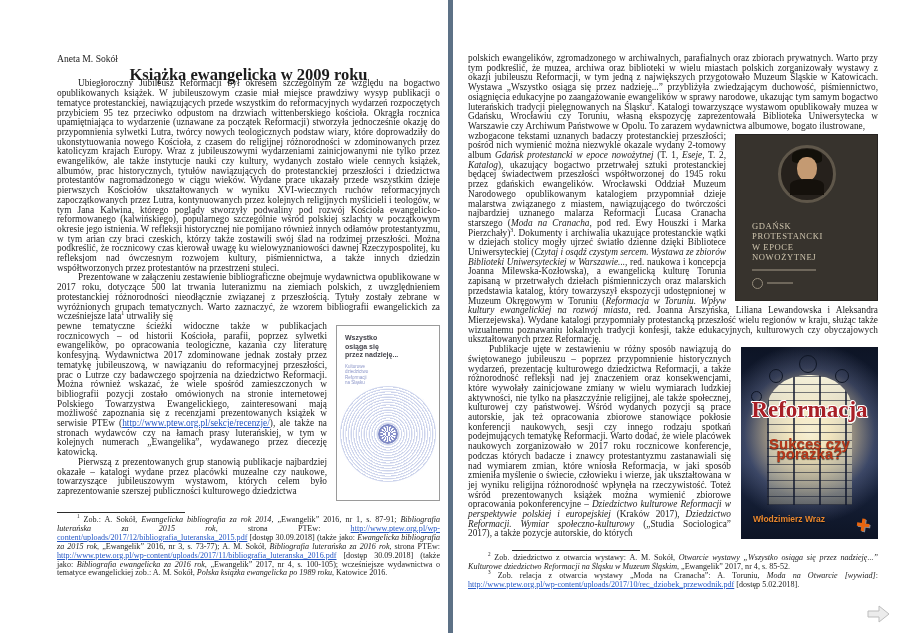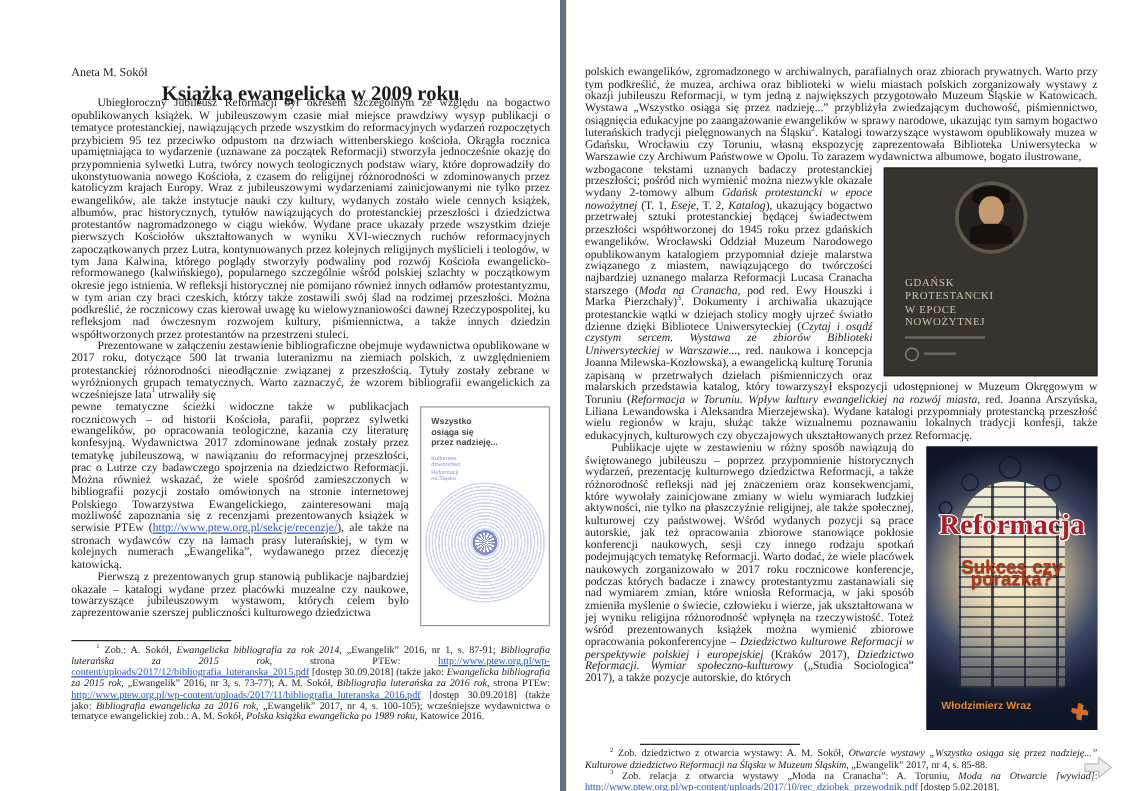--- a/index.html
+++ b/index.html
@@ -1,16 +1,16 @@
 <!DOCTYPE html>
 <html><head>
 <meta charset="utf-8">
 <style>
   html,body{margin:0;padding:0;background:#ffffff;}
-  #viewer{position:relative;width:900px;height:633px;background:#eab308;overflow:hidden;
+  #viewer{position:relative;width:900px;height:633px;background:#0f172a;overflow:hidden;
           font-family:"Liberation Serif",serif;color:#1c1c1c;}
   .page{position:absolute;top:0;height:633px;background:#fff;overflow:hidden;box-sizing:border-box;}
   #page-left{left:0;width:448px;padding:54px 8px 0 57px;}
   #page-right{left:453px;width:447px;padding:54px 22px 0 15px;}
   #page-divider{position:absolute;left:448px;top:0;width:5px;height:633px;background:#5d7186;}
   
   .body-text{font-size:9.3px;line-height:9.7px;text-align:justify;}
   p{margin:0;text-indent:21px;}
   p.cont{text-indent:0;}
   .author{font-size:9.6px;margin-bottom:6px;}
@@ -30,38 +30,38 @@
                   border:1px solid #9a9a9a;font-family:"Liberation Sans",sans-serif;}
   .c1-title{position:absolute;left:8px;top:8px;font-size:7px;line-height:8.6px;font-weight:bold;
             color:#44444c;white-space:pre-line;}
   .c1-sub{position:absolute;left:8px;top:38px;font-size:4.5px;line-height:5.4px;color:#8d97c9;white-space:pre-line;}
   .c1-circle{position:absolute;left:50%;top:62%;transform:translate(-50%,-50%);width:98px;height:98px;
              border-radius:50%;background:repeating-radial-gradient(circle,#cdd4ec 0 .6px,#ffffff 1.6px 2.6px);}
   .c1-core{position:absolute;left:50%;top:62%;transform:translate(-50%,-50%);width:16px;height:16px;
            border-radius:50%;border:2px solid #7d88c4;background:
            repeating-conic-gradient(#8a93cc 0 12deg,#fff 12deg 24deg);}
   
-  #cover-gdansk{width:171px;height:167px;margin:2px 0 4px 9px;background:#37332d;
+  #cover-gdansk{width:143px;height:167px;margin:2px 0 4px 9px;background:#37332d;
                 border:1px solid #262321;}
   .c2-portrait{position:absolute;left:50%;top:10px;transform:translateX(-50%);width:52px;height:52px;
                border-radius:50%;background:#26211c;border:3px solid #5f574a;}
   .c2-face{position:absolute;left:50%;top:22px;transform:translateX(-50%);width:20px;height:24px;
            border-radius:45% 45% 50% 50%;background:#c49a72;}
   .c2-hat{position:absolute;left:50%;top:14px;transform:translateX(-50%);width:30px;height:14px;
           border-radius:50% 50% 20% 20%;background:#121009;}
   .c2-robe{position:absolute;left:50%;top:44px;transform:translateX(-50%);width:34px;height:16px;
            border-radius:40% 40% 0 0;background:#15110c;}
   .c2-title{position:absolute;left:16px;top:86px;font-family:"Liberation Serif",serif;font-size:8.6px;
             line-height:10.6px;letter-spacing:.6px;color:#cfc5ae;white-space:pre-line;}
   .c2-line{position:absolute;left:16px;top:134px;width:64px;height:2px;background:#6e675b;}
   .c2-logo{position:absolute;left:16px;top:143px;width:9px;height:9px;border-radius:50%;
            border:1.5px solid #9a9documents;border:1.5px solid #968d7c;}
   .c2-logotext{position:absolute;left:31px;top:147px;width:26px;height:2px;background:#6e675b;}
   
-  #cover-reformacja{width:137px;height:227px;margin:2px 0 4px 10px;
+  #cover-reformacja{width:137px;height:192px;margin:2px 0 4px 10px;
                     background:linear-gradient(#0d1425,#1b2743 60%,#0d1425);}
   .c3-glow{position:absolute;inset:0;background:radial-gradient(circle at 50% 45%,
            #fff8dc 0%,#f1d79e 16%,rgba(150,160,200,.28) 52%,rgba(0,0,0,0) 72%);}
   .c3-window{position:absolute;left:26px;right:26px;top:28px;bottom:34px;
              border-radius:48% 48% 0 0/26% 26% 0 0;
              background:
                repeating-linear-gradient(0deg,rgba(15,22,44,.55) 0 1px,rgba(0,0,0,0) 1px 8px),
                repeating-linear-gradient(90deg,rgba(15,22,44,.75) 0 2px,rgba(0,0,0,0) 2px 26px),
                linear-gradient(rgba(255,250,224,.95),rgba(196,188,150,.35));}
   .rosette{position:absolute;width:12px;height:12px;border-radius:50%;border:1px solid #101726;
@@ -144,21 +144,21 @@
         <div class="rosette r4"></div>
         <div class="c3-title">Reformacja</div>
         <div class="c3-sub">Sukces czy porażka?</div>
         <div class="c3-author">Włodzimierz Wraz</div>
         <div class="c3-cross">✚</div>
       </div>
       <p><span>Publikacje ujęte w zestawieniu w różny sposób nawiązują do świętowanego jubileuszu – poprzez przypomnienie historycznych wydarzeń, prezentację kulturowego dziedzictwa Reformacji, a także różnorodność refleksji nad jej znaczeniem oraz konsekwencjami, które wywołały zainicjowane zmiany w wielu wymiarach ludzkiej aktywności, nie tylko na płaszczyźnie religijnej, ale także społecznej, kulturowej czy państwowej. Wśród wydanych pozycji są prace autorskie, jak też opracowania zbiorowe stanowiące pokłosie konferencji naukowych, sesji czy innego rodzaju spotkań podejmujących tematykę Reformacji. Warto dodać, że wiele placówek naukowych zorganizowało w 2017 roku rocznicowe konferencje, podczas których badacze i znawcy protestantyzmu zastanawiali się nad wymiarem zmian, które wniosła Reformacja, w jaki sposób zmieniła myślenie o świecie, człowieku i wierze, jak ukształtowana w jej wyniku religijna różnorodność wpłynęła na rzeczywistość. Toteż wśród prezentowanych książek można wymienić zbiorowe opracowania pokonferencyjne – </span><span class="it">Dziedzictwo kulturowe Reformacji w perspektywie polskiej i europejskiej</span><span> (Kraków 2017), </span><span class="it">Dziedzictwo Reformacji. Wymiar społeczno-kulturowy</span><span> („Studia Sociologica” 2017), a także pozycje autorskie, do których</span></p>
     </div>
     <div class="footnotes">
       <hr class="fn-rule">
-      <p><span class="sup">2</span><span> Zob. dziedzictwo z otwarcia wystawy: A. M. Sokół, </span><span class="it">Otwarcie wystawy „Wszystko osiąga się przez nadzieję...” Kulturowe dziedzictwo Reformacji na Śląsku w Muzeum Śląskim</span><span>, „Ewangelik” 2017, nr 4, s. 85-88.</span></p>
+      <p><span class="sup">2</span><span> Zob. dziedzictwo z otwarcia wystawy: A. M. Sokół, </span><span class="it">Otwarcie wystawy „Wszystko osiąga się przez nadzieję...” Kulturowe dziedzictwo Reformacji na Śląsku w Muzeum Śląskim</span><span>, „Ewangelik” 2017, nr 4, s. 85-52.</span></p>
       <p><span class="sup">3</span><span> Zob. relacja z otwarcia wystawy „Moda na Cranacha”: A. Toruniu, </span><span class="it">Moda na Otwarcie [wywiad]</span><span>: </span><a href="#" class="doclink">http://www.ptew.org.pl/wp-content/uploads/2017/10/rec_dziobek_przewodnik.pdf</a><span> [dostęp 5.02.2018].</span></p>
     </div>
   </div>
 
   <svg id="next-arrow" viewBox="0 0 24 18">
     <path d="M2 6 L13 6 L13 1 L23 9 L13 17 L13 12 L2 12 Z" fill="#ececec" stroke="#bdbdbd" stroke-width="1"></path>
   </svg>
 
 </div>
 

